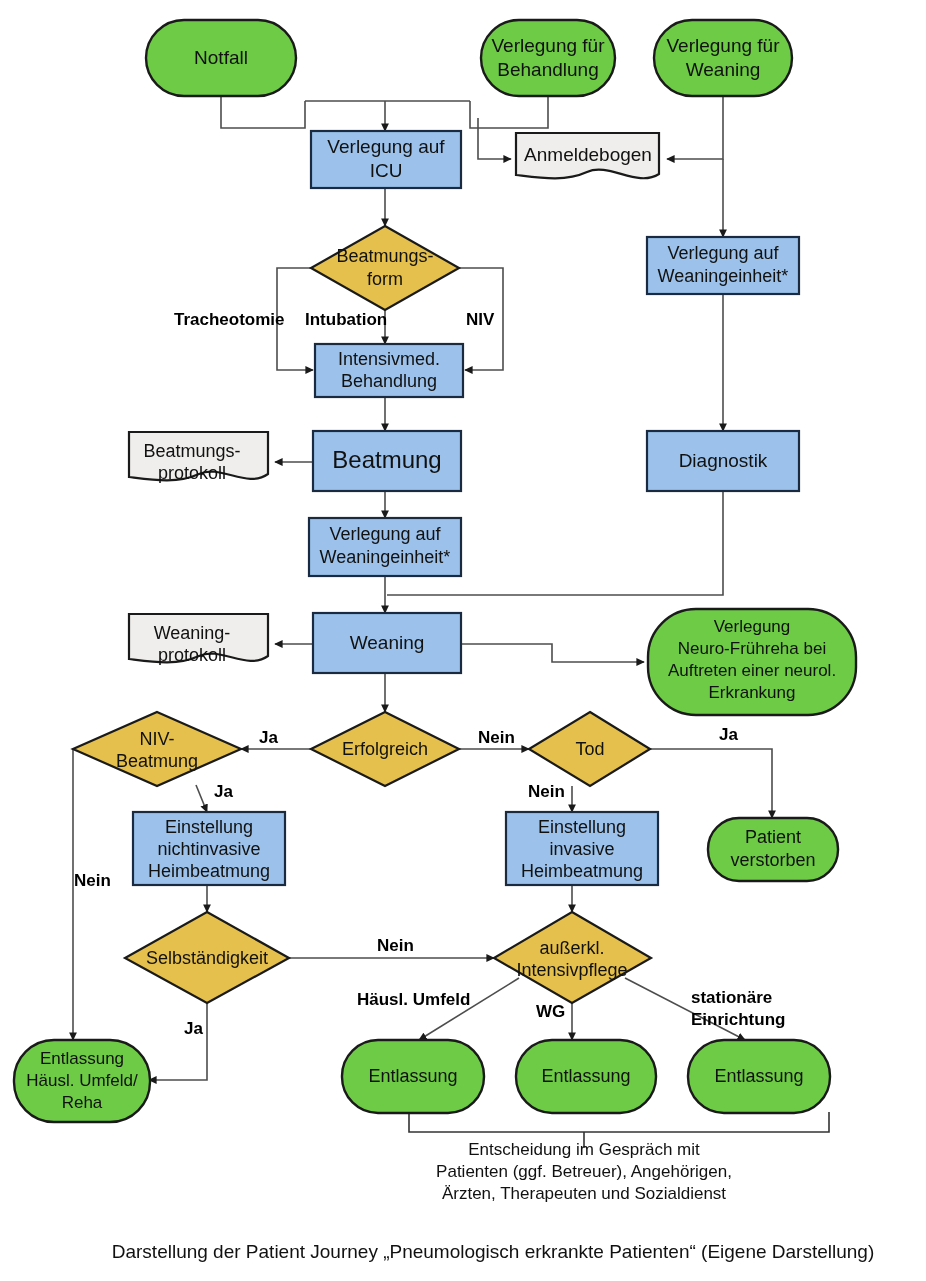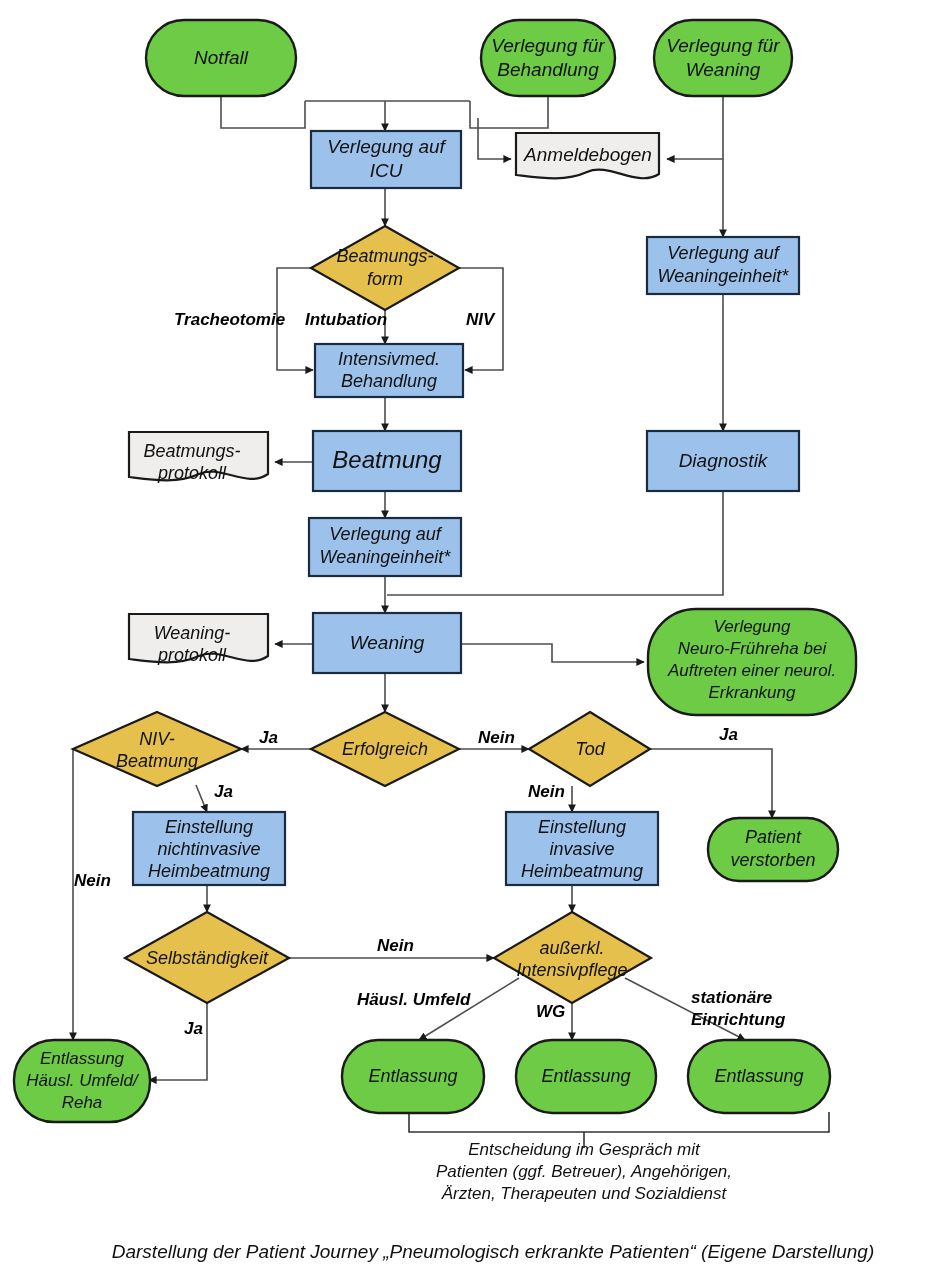--- a/index.html
+++ b/index.html
@@ -1,17 +1,17 @@
 <!DOCTYPE html>
 <html><head>
 <meta charset="utf-8">
 <style>
   html,body{margin:0;padding:0;background:#ffffff;}
   body{font-family:"Liberation Sans", sans-serif;}
-  #page{position:relative;width:926px;height:1281px;background:#fff;overflow:hidden;font-style:italic;}
+  #page{position:relative;width:926px;height:1281px;background:#fff;overflow:hidden;}
   svg{display:block;}
   .nodeText{font-family:"Liberation Sans", sans-serif;fill:#111111;text-anchor:middle;dominant-baseline:middle;}
   .edgeLabel{font-family:"Liberation Sans", sans-serif;fill:#000;font-weight:bold;font-size:17px;}
   .caption{font-family:"Liberation Sans", sans-serif;fill:#111;font-size:19px;text-anchor:middle;}
   .noteText{font-family:"Liberation Sans", sans-serif;fill:#111;font-size:17px;text-anchor:middle;}
 </style>
 </head>
 <body>
 
 <div id="page">

